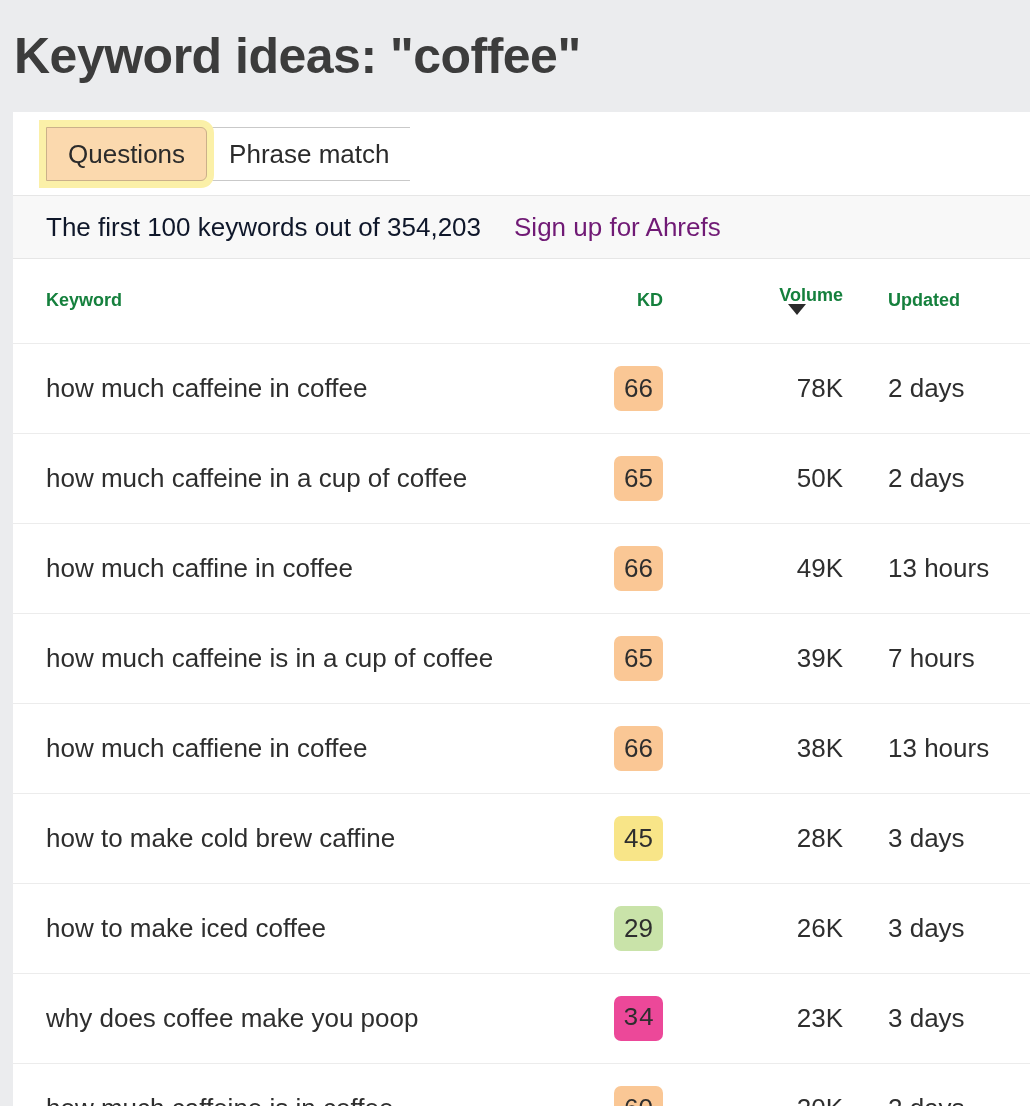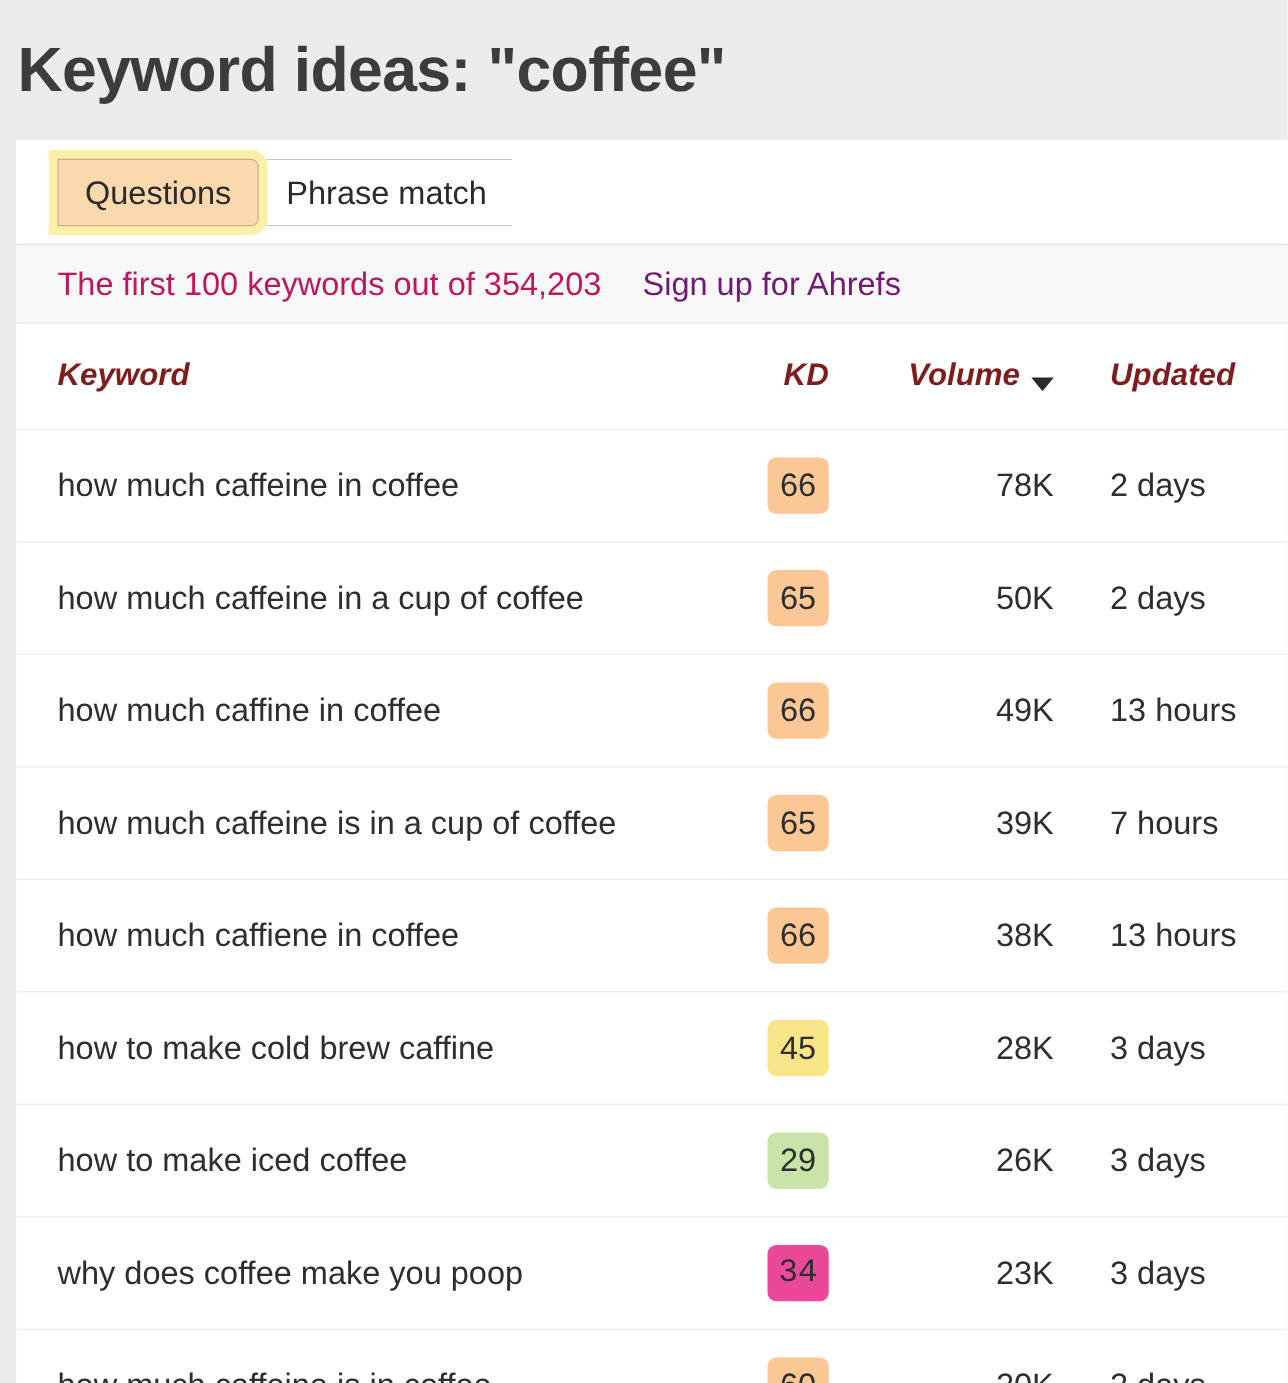--- a/index.html
+++ b/index.html
@@ -86,44 +86,43 @@
     height: 64px;
     background: #f8f8f8;
     border-top: 1px solid #e6e6e6;
     border-bottom: 1px solid #e6e6e6;
     display: flex;
     align-items: center;
     padding-left: 33px;
   }
   .info-text {
     font-size: 26px;
-    color: #be185d;
+    color: #0f172a;
   }
   .info-link {
     font-size: 26px;
     color: #701a75;
     margin-left: 33px;
     text-decoration: none;
     cursor: pointer;
   }
 
   
   table.kw-table {
     width: 100%;
     border-collapse: collapse;
     table-layout: fixed;
   }
   table.kw-table th {
-    font-size: 25px;
+    font-size: 18px;
     font-weight: bold;
-    color: #7f1d1d;
+    color: #15803d;
     padding: 0;
     height: 84px;
     vertical-align: middle;
-    font-style: italic;
   }
   table.kw-table td {
     font-size: 26px;
     color: #2e2e2e;
     padding: 0;
     vertical-align: middle;
     border-top: 1px solid #ececec;
   }
   tr.header-row th { border: none; }
 
@@ -154,21 +153,21 @@
     width: 0; height: 0;
     border-left: 9px solid transparent;
     border-right: 9px solid transparent;
     border-top: 11px solid #2b2b2b;
     margin-left: 9px;
     vertical-align: middle;
     position: relative;
     top: -2px;
   }
 
-  th.col-volume .vol-wrap { display: inline-flex; align-items: flex-end; }
+  th.col-volume .vol-wrap { display: inline-flex; align-items: flex-start; flex-direction: column; }
 </style>
 </head>
 <body>
 
 <div class="page-header">
   <h1 class="page-title">Keyword ideas: "coffee"</h1>
 </div>
 
 <div class="card">
 

